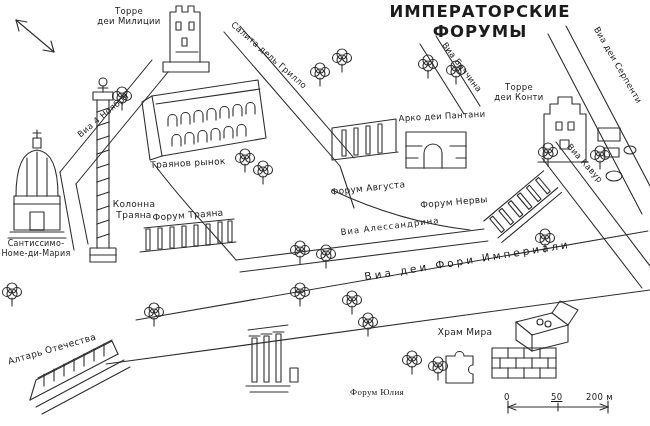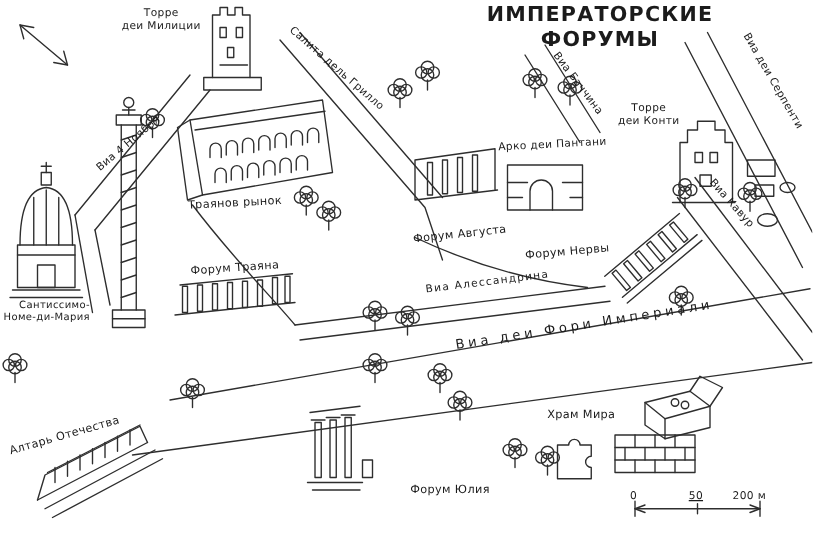--- a/index.html
+++ b/index.html
@@ -22,23 +22,23 @@
   #lbl-cavour{left:546px;top:158px;width:78px;transform:rotate(48deg);font-size:8.5px;}
   #lbl-torre-conti{left:488px;top:82px;width:62px;font-size:8.5px;}
   #lbl-market{left:140px;top:158px;width:96px;transform:rotate(-3deg);}
   #lbl-arco{left:394px;top:111px;width:96px;transform:rotate(-3deg);font-size:8.5px;}
   #lbl-augusta{left:328px;top:183px;width:80px;transform:rotate(-6deg);}
   #lbl-nervy{left:418px;top:197px;width:72px;transform:rotate(-5deg);}
   #lbl-colonna{left:104px;top:199px;width:60px;}
   #lbl-forum-trajana{left:148px;top:210px;width:80px;transform:rotate(-4deg);}
   #lbl-alessandrina{left:336px;top:221px;width:108px;transform:rotate(-7deg);letter-spacing:1px;font-size:8.5px;}
   #lbl-fori{left:360px;top:254px;width:215px;transform:rotate(-9deg);letter-spacing:3px;font-size:10.5px;}
-  #lbl-santissimo{left:0;top:239px;width:72px;font-size:8px;text-align:right;}
+  #lbl-santissimo{left:0;top:239px;width:72px;font-size:8px;}
   #lbl-altar{left:2px;top:344px;width:100px;transform:rotate(-16deg);}
-  #lbl-julia{left:320px;top:387px;width:80px;}
+  #lbl-julia{left:337px;top:387px;width:80px;font-family:Liberation Serif, serif;}
   #lbl-mira{left:432px;top:327px;width:66px;}
   .scale-num{position:absolute;font-size:8.5px;letter-spacing:.3px;}
   #s0{left:504px;top:392px;} #s50{left:551px;top:392px;text-decoration:underline;} #s100{left:586px;top:392px;}
 </style>
 </head>
 <body>
 
 <div class="map">
 
   <svg class="art" width="650" height="426" viewBox="0 0 650 426">
@@ -243,20 +243,22 @@
   <div class="lbl" id="lbl-salita">Салита дель Грилло</div>
   <div class="lbl" id="lbl-baccina">Виа Баччина</div>
   <div class="lbl" id="lbl-serpenti">Виа деи Серпенти</div>
   <div class="lbl" id="lbl-cavour">Виа Кавур</div>
   <div class="lbl" id="lbl-torre-conti">Торре
 деи Конти</div>
   <div class="lbl" id="lbl-market">Траянов рынок</div>
   <div class="lbl" id="lbl-arco">Арко деи Пантани</div>
   <div class="lbl" id="lbl-augusta">Форум Августа</div>
   <div class="lbl" id="lbl-nervy">Форум Нервы</div>
+  <div class="lbl" id="lbl-colonna">Колонна
+Траяна</div>
   <div class="lbl" id="lbl-forum-trajana">Форум Траяна</div>
   <div class="lbl" id="lbl-alessandrina">Виа Алессандрина</div>
   <div class="lbl" id="lbl-fori">Виа деи Фори Империали</div>
   <div class="lbl" id="lbl-santissimo">Сантиссимо-
 Номе-ди-Мария</div>
   <div class="lbl" id="lbl-altar">Алтарь Отечества</div>
   <div class="lbl" id="lbl-julia">Форум Юлия</div>
   <div class="lbl" id="lbl-mira">Храм Мира</div>
 
   <div class="scale-num" id="s0">0</div>

